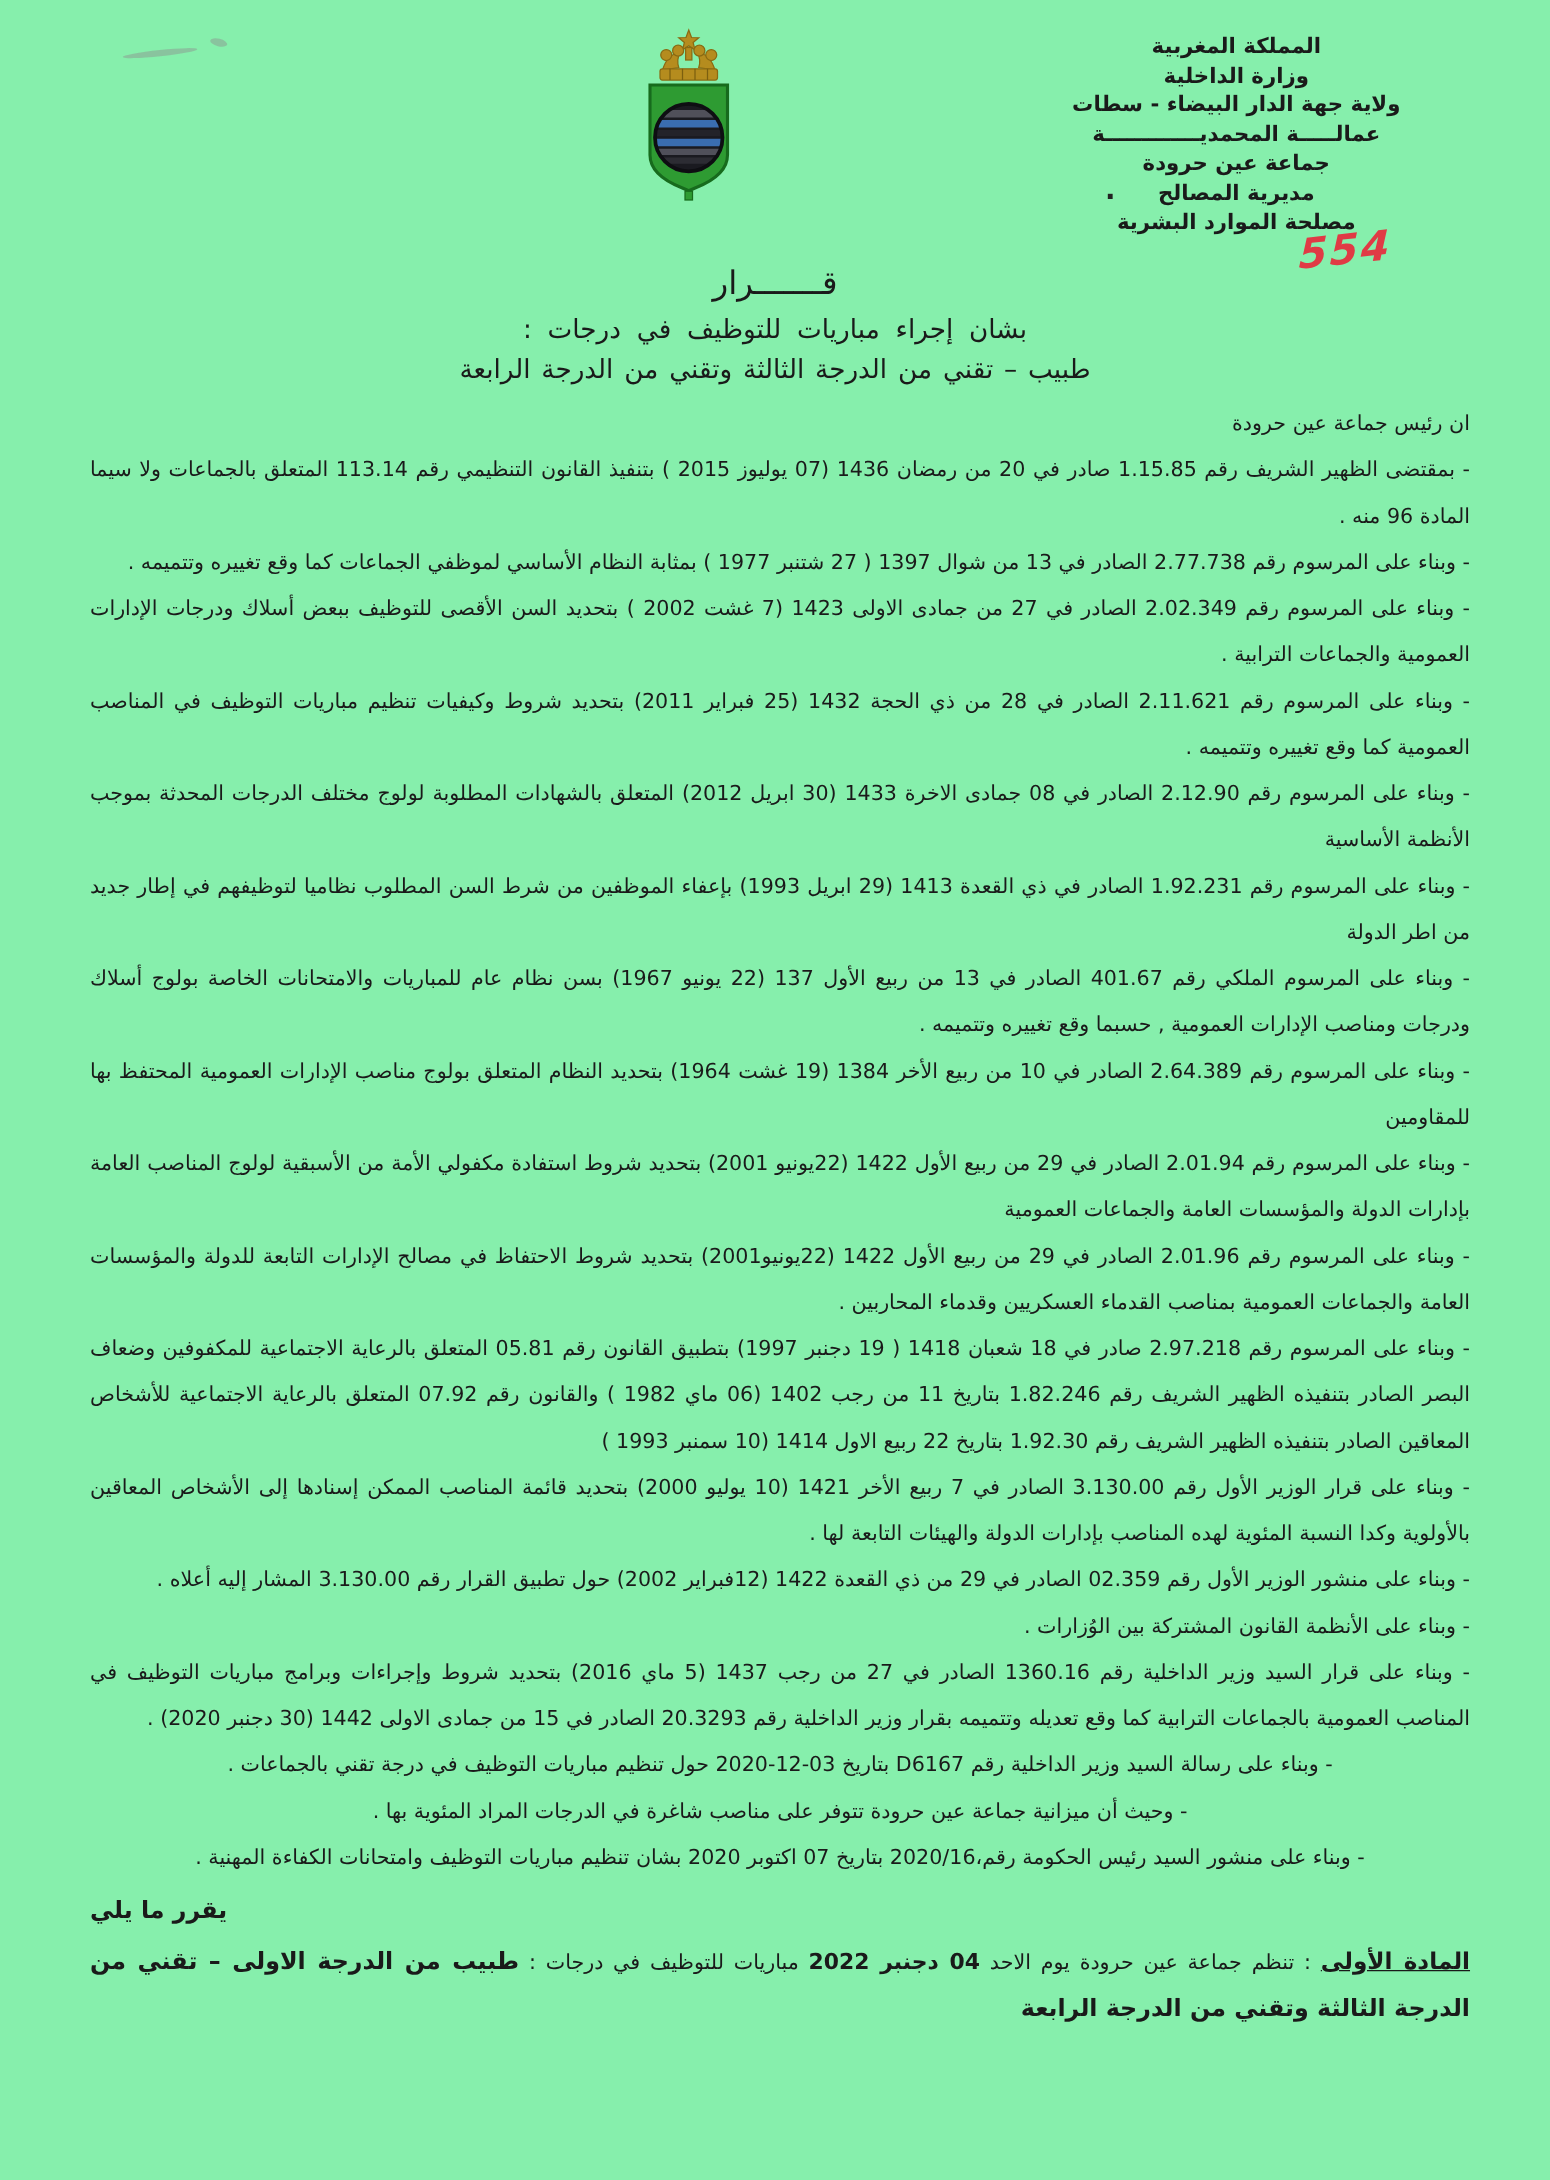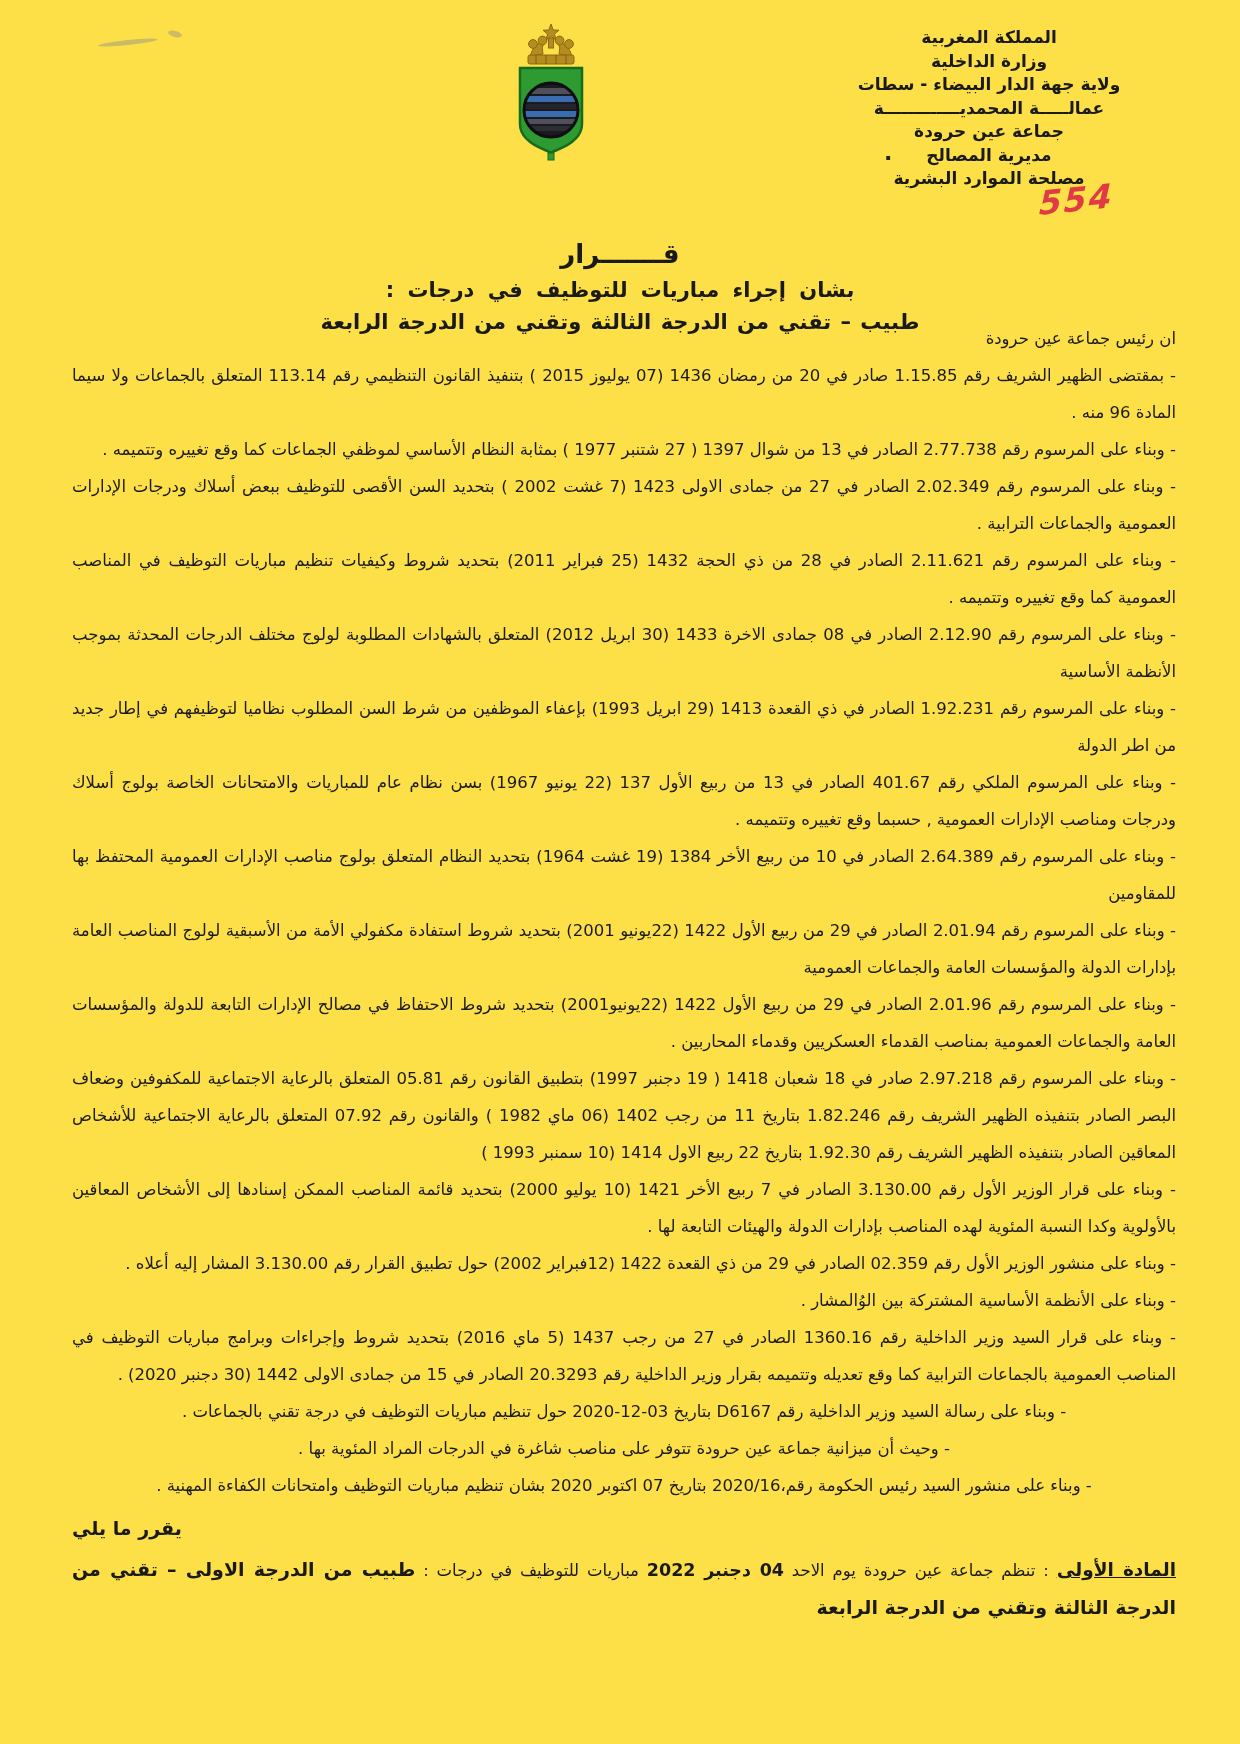--- a/index.html
+++ b/index.html
@@ -1,20 +1,20 @@
 <!DOCTYPE html>
 <html lang="ar" dir="rtl"><head>
 <meta charset="utf-8">
 <style>
   html,body { margin:0; padding:0; background:#9a9a9a; }
   .page {
     position:relative;
     width:1240px; height:1744px;
     margin:0 auto;
-    background:#fde047;
+    background:#86efac;
     color:#1a1a1a;
     font-family:"DejaVu Sans", sans-serif;
     overflow:hidden;
     direction:rtl;
   }
 
   
   .artifact { position:absolute; background:#8f8f8f; opacity:.45; border-radius:50%; }
   .artifact-1 { left:98px; top:40px; width:60px; height:5px; transform:rotate(-6deg); }
   .artifact-2 { left:168px; top:31px; width:14px; height:6px; transform:rotate(14deg); }
@@ -31,21 +31,21 @@
     position:absolute; top:180px; right:126px;
     color:#e03a45; font-size:33px; font-style:italic; font-weight:bold;
     transform:rotate(-6deg) skewX(-8deg);
     letter-spacing:2px;
   }
 
   
   .emblem { position:absolute; top:22px; left:506px; width:90px; height:142px; }
 
   
-  .title-block { position:absolute; top:212px; left:0; right:0; text-align:center; font-weight:bold;margin-top:27px; }
+  .title-block { position:absolute; top:212px; left:0; right:0; text-align:center; font-weight:normal; }
   .title-main { font-size:26px; letter-spacing:1px; margin-bottom:9px; }
   .title-sub1 { font-size:21px; margin-bottom:8px; word-spacing:6px; }
   .title-sub2 { font-size:21px; word-spacing:2px; }
 
   
   .doc-body {
     position:absolute; top:320px; right:64px; left:72px;
     direction:rtl; text-align:justify;
     font-size:16.5px; line-height:37px;
   }
@@ -136,21 +136,21 @@
         <p>- وبناء على المرسوم رقم 2.11.621 الصادر في 28 من ذي الحجة 1432 (25 فبراير 2011) بتحديد شروط وكيفيات تنظيم مباريات التوظيف في المناصب العمومية كما وقع تغييره وتتميمه .</p>
         <p>- وبناء على المرسوم رقم 2.12.90 الصادر في 08 جمادى الاخرة 1433 (30 ابريل 2012) المتعلق بالشهادات المطلوبة لولوج مختلف الدرجات المحدثة بموجب الأنظمة الأساسية</p>
         <p>- وبناء على المرسوم رقم 1.92.231 الصادر في ذي القعدة 1413 (29 ابريل 1993) بإعفاء الموظفين من شرط السن المطلوب نظاميا لتوظيفهم في إطار جديد من اطر الدولة</p>
         <p>- وبناء على المرسوم الملكي رقم 401.67 الصادر في 13 من ربيع الأول 137 (22 يونيو 1967) بسن نظام عام للمباريات والامتحانات الخاصة بولوج أسلاك ودرجات ومناصب الإدارات العمومية , حسبما وقع تغييره وتتميمه .</p>
         <p>- وبناء على المرسوم رقم 2.64.389 الصادر في 10 من ربيع الأخر 1384 (19 غشت 1964) بتحديد النظام المتعلق بولوج مناصب الإدارات العمومية المحتفظ بها للمقاومين</p>
         <p>- وبناء على المرسوم رقم 2.01.94 الصادر في 29 من ربيع الأول 1422 (22يونيو 2001) بتحديد شروط استفادة مكفولي الأمة من الأسبقية لولوج المناصب العامة بإدارات الدولة والمؤسسات العامة والجماعات العمومية</p>
         <p>- وبناء على المرسوم رقم 2.01.96 الصادر في 29 من ربيع الأول 1422 (22يونيو2001) بتحديد شروط الاحتفاظ في مصالح الإدارات التابعة للدولة والمؤسسات العامة والجماعات العمومية بمناصب القدماء العسكريين وقدماء المحاربين .</p>
         <p>- وبناء على المرسوم رقم 2.97.218 صادر في 18 شعبان 1418 ( 19 دجنبر 1997) بتطبيق القانون رقم 05.81 المتعلق بالرعاية الاجتماعية للمكفوفين وضعاف البصر الصادر بتنفيذه الظهير الشريف رقم 1.82.246 بتاريخ 11 من رجب 1402 (06 ماي 1982 ) والقانون رقم 07.92 المتعلق بالرعاية الاجتماعية للأشخاص المعاقين الصادر بتنفيذه الظهير الشريف رقم 1.92.30 بتاريخ 22 ربيع الاول 1414 (10 سمنبر 1993 )</p>
         <p>- وبناء على قرار الوزير الأول رقم 3.130.00 الصادر في 7 ربيع الأخر 1421 (10 يوليو 2000) بتحديد قائمة المناصب الممكن إسنادها إلى الأشخاص المعاقين بالأولوية وكدا النسبة المئوية لهده المناصب بإدارات الدولة والهيئات التابعة لها .</p>
         <p>- وبناء على منشور الوزير الأول رقم 02.359 الصادر في 29 من ذي القعدة 1422 (12فبراير 2002) حول تطبيق القرار رقم 3.130.00 المشار إليه أعلاه .</p>
-        <p>- وبناء على الأنظمة الأساسية المشتركة بين الوُالمشار .</p>
+        <p>- وبناء على الأنظمة القانون المشتركة بين الوُزارات .</p>
         <p>- وبناء على قرار السيد وزير الداخلية رقم 1360.16 الصادر في 27 من رجب 1437 (5 ماي 2016) بتحديد شروط وإجراءات وبرامج مباريات التوظيف في المناصب العمومية بالجماعات الترابية كما وقع تعديله وتتميمه بقرار وزير الداخلية رقم 20.3293 الصادر في 15 من جمادى الاولى 1442 (30 دجنبر 2020) .</p>
         <p class="center">- وبناء على رسالة السيد وزير الداخلية رقم D6167 بتاريخ 03-12-2020 حول تنظيم مباريات التوظيف في درجة تقني بالجماعات .</p>
         <p class="center">- وحيث أن ميزانية جماعة عين حرودة تتوفر على مناصب شاغرة في الدرجات المراد المئوية بها .</p>
         <p class="center">- وبناء على منشور السيد رئيس الحكومة رقم،2020/16 بتاريخ 07 اكتوبر 2020 بشان تنظيم مباريات التوظيف وامتحانات الكفاءة المهنية .</p>
       </div>
 
     <p class="decree-heading">يقرر ما يلي</p>
 
     <p class="article">
       <span class="article-label">المادة الأولى</span><span> : </span><span>تنظم جماعة عين حرودة يوم الاحد </span><span class="b">04 دجنبر 2022</span><span> مباريات للتوظيف في درجات : </span><span class="grades">طبيب من الدرجة الاولى – تقني من الدرجة الثالثة وتقني من الدرجة الرابعة</span>

